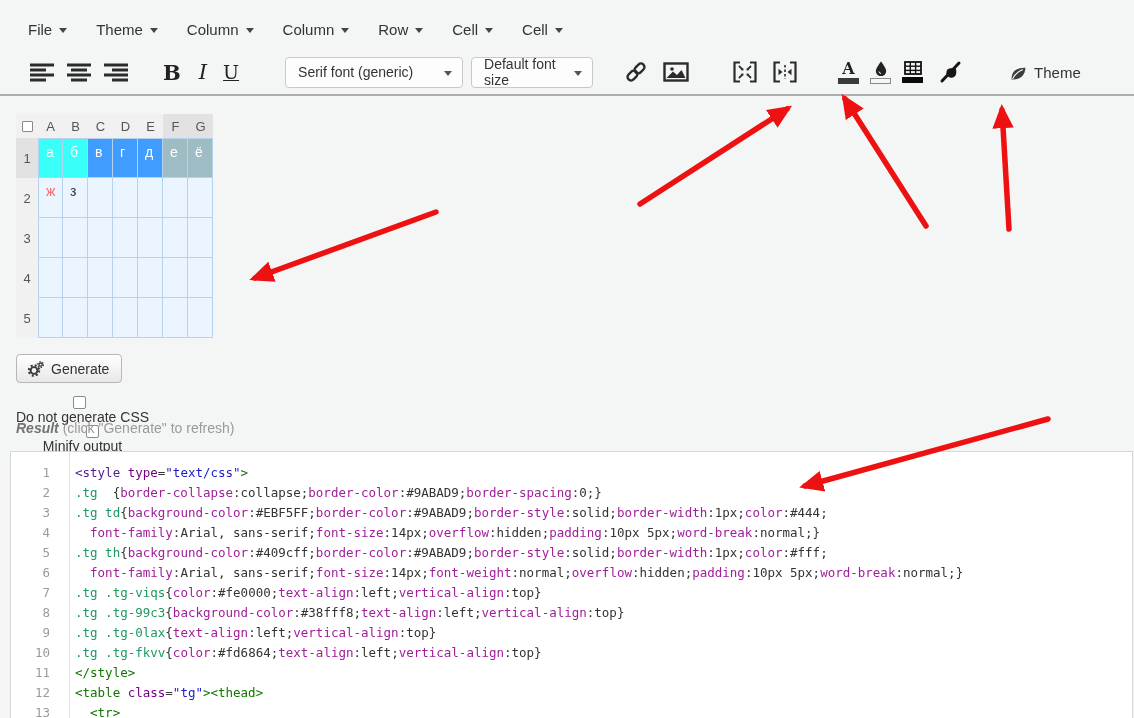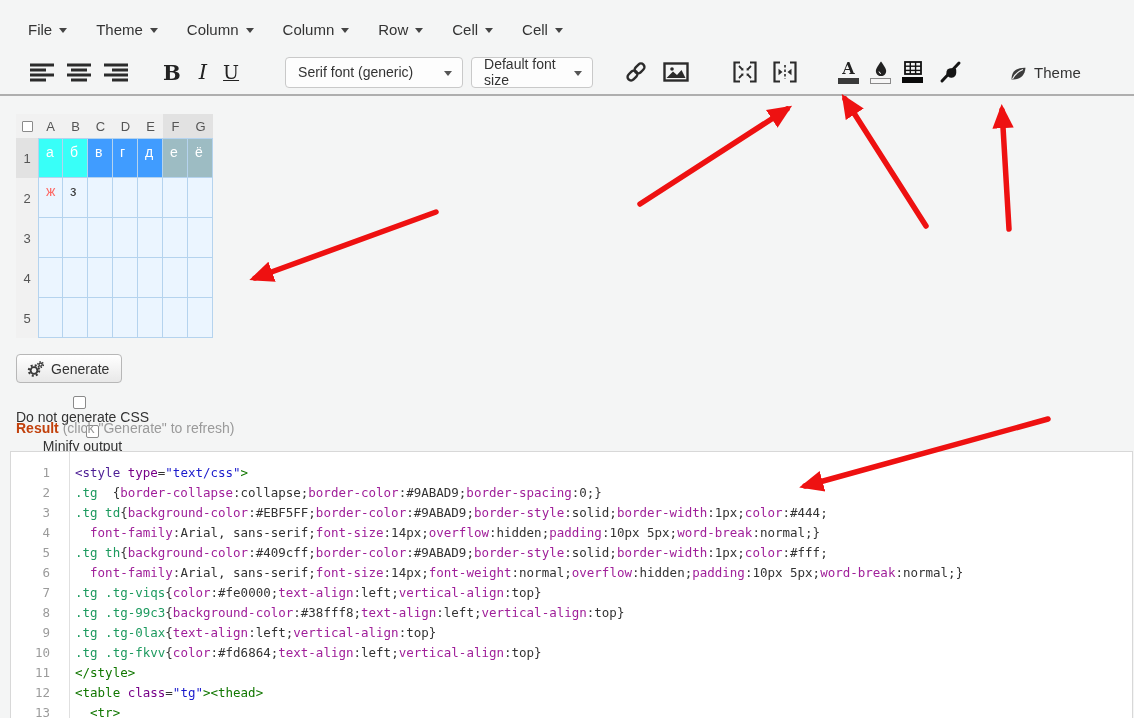--- a/index.html
+++ b/index.html
@@ -44,21 +44,21 @@
   .g-cell.first-row { border-top:1px solid #b5d3ee; }
   
   .generate-btn { position:absolute; top:354px; left:16px; height:29px; padding:0 12px 0 10px;
             display:flex; align-items:center; gap:7px; font-size:14px; color:#333;
             background:linear-gradient(#ffffff,#e8e8e8); border:1px solid #b7b7b7; border-radius:4px; cursor:pointer; }
   .options { position:absolute; top:396px; left:16px; display:flex; align-items:center; font-size:14px;flex-direction:column; }
   .checkbox { width:13px; height:13px; border:1px solid #8a8a8a; border-radius:2px; background:#fff;
               margin-right:7px; cursor:pointer; }
   .opt2 { margin-left:26px; }
   .result-line { position:absolute; top:420px; left:16px; font-size:14px; }
-  .result-line b { color:#c2410c; }
+  .result-line b { color:#737373;font-style:italic; }
   .result-line .hint { color:#9a9a9a; }
   
   .code-box { position:absolute; top:451px; left:10px; width:1123px; height:267px;
               background:#fff; border:1px solid #d8d8d8; border-bottom:none; padding-top:11px; cursor:text; }
   .gutter-sep { position:absolute; top:0; bottom:0; left:58px; width:1px; background:#e0e0e0; }
   .code-line { display:flex; height:20px; line-height:20px;
                font-family:"DejaVu Sans Mono", monospace; font-size:12.5px; white-space:pre; }
   .code-ln { width:48px; text-align:right; padding-right:9px; color:#9b9b9b; flex:none; }
   .code-src { margin-left:16px; }
   

